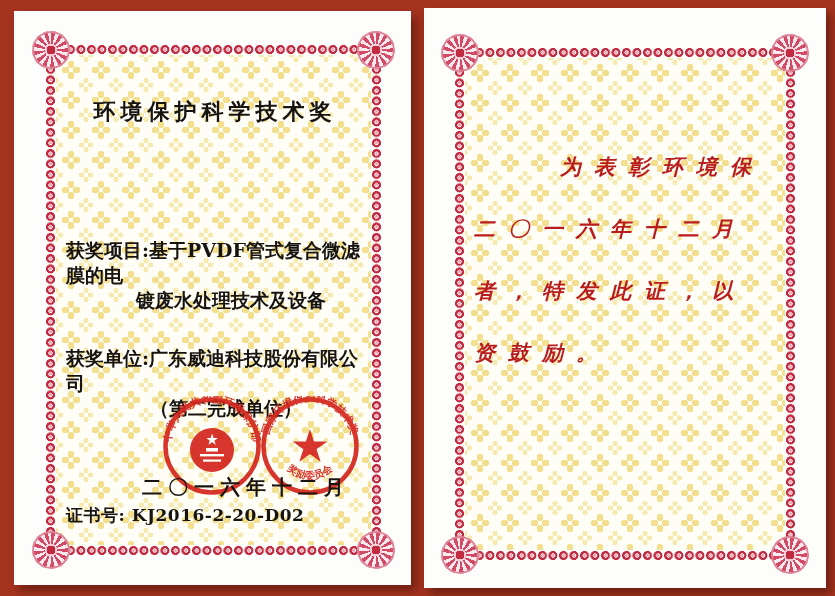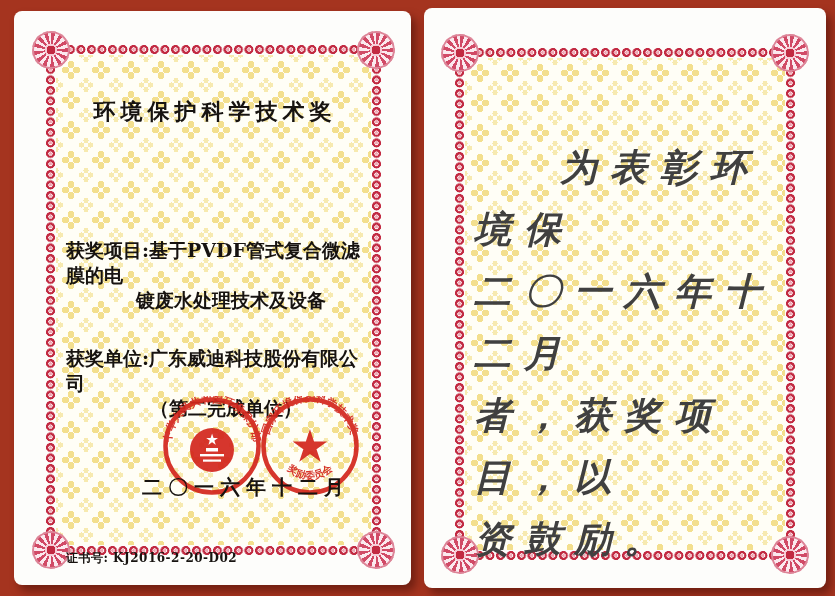--- a/index.html
+++ b/index.html
@@ -4,21 +4,20 @@
 <style>
   html,body{margin:0;padding:0;}
   body{
     width:835px;height:596px;position:relative;overflow:hidden;
     background:#a5341f;
     font-family:"DejaVu Serif","Liberation Serif",serif;
   }
   .page{
     position:absolute;background:#fdfdfb;
     box-shadow:5px 6px 9px rgba(70,15,8,.55);
-    border-radius:8px;
   }
   #page-left{left:14px;top:11px;width:397px;height:574px;}
   #page-right{left:424px;top:8px;width:402px;height:580px;}
 
   
   .frame{position:absolute;}
   #page-left .frame{left:30px;right:28px;top:32px;bottom:28px;}
   #page-right .frame{left:29px;right:29px;top:38px;bottom:26px;}
   .inner{
     position:absolute;inset:12px;
@@ -65,26 +64,26 @@
     font-size:19px;font-weight:bold;line-height:25px;}
   .field-line2{margin-left:70px;}
   .field-unit{margin-top:33px;}
   .field-note{margin-left:84px;}
   .seal{position:absolute;width:100px;height:100px;opacity:.93;}
   .seal-a{left:148px;top:385px;}
   .seal-b{left:246px;top:385px;}
   .seal text{font-family:"DejaVu Serif","Liberation Serif",serif;font-weight:bold;}
   .date-line{position:absolute;top:463px;left:128px;width:244px;text-align:left;
     font-size:20px;font-weight:bold;letter-spacing:6px;z-index:4;}
-  .cert-no{position:absolute;top:493px;left:52px;font-size:12px;font-weight:bold;letter-spacing:.5px;margin-top:46px;}
+  .cert-no{position:absolute;top:493px;left:52px;font-size:17px;font-weight:bold;letter-spacing:.5px;}
 
   
   .back-text{position:absolute;top:128px;left:50px;right:36px;
-    font-size:37px;font-weight:bold;font-style:italic;
-    letter-spacing:13px;line-height:62px;color:#404040;}
+    font-size:21px;font-weight:bold;font-style:italic;
+    letter-spacing:13px;line-height:62px;color:#b91c1c;}
   .back-text .indent{text-indent:86px;}
 </style>
 </head>
 <body>
 
 <div class="page" id="page-left">
   <div class="frame">
     <div class="inner"></div>
     <div class="lace h t"></div>
     <div class="lace h b"></div>
@@ -151,17 +150,17 @@
     <div class="rosette tl"></div>
     <div class="rosette tr"></div>
     <div class="rosette bl"></div>
     <div class="rosette br"></div>
   </div>
 
   <div class="content">
     <div class="back-text">
       <div class="indent">为表彰环境保</div>
       <div>二〇一六年十二月</div>
-      <div>者，获奖项目，以</div>
+      <div>者，特发此证，以</div>
       <div>资鼓励。</div>
     </div>
   </div>
 </div>
 
 </body></html>

